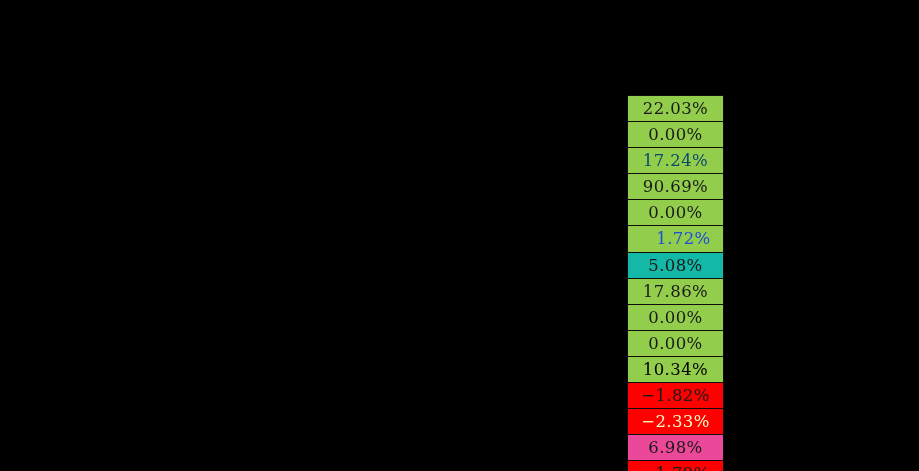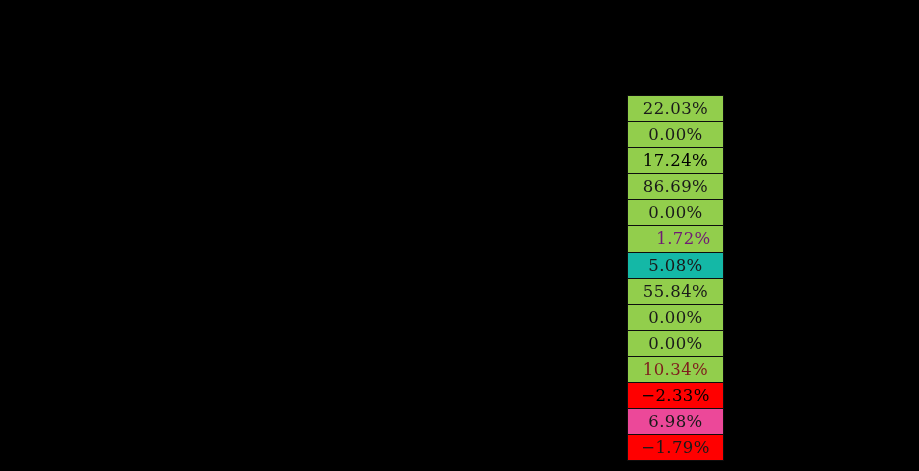--- a/index.html
+++ b/index.html
@@ -61,48 +61,51 @@
 <div id="canvas" style="background: rgb(0, 0, 0); width: 919px; height: 471px;">
   <table id="pct-table" style="left: 627px; top: 95px; width: 95px;">
     <tbody>
         <tr>
           <td class="pct-cell pos" style="width: 95px; height: 25.1px; line-height: 25.1px; color: rgb(26, 26, 26); border-color: rgb(13, 13, 13); background: rgb(146, 206, 76);">22.03%</td>
         </tr>
         <tr>
           <td class="pct-cell pos" style="width: 95px; height: 25.1px; line-height: 25.1px; color: rgb(26, 26, 26); border-color: rgb(13, 13, 13); background: rgb(146, 206, 76);">0.00%</td>
         </tr>
         <tr>
-          <td class="pct-cell pos" style="width: 95px; height: 25.1px; line-height: 25.1px; color: #000000; border-color: rgb(13, 13, 13); background: rgb(146, 206, 76);">17.24%</td>
+          <td class="pct-cell pos" style="width: 95px; height: 25.1px; line-height: 25.1px; color: #0c4a6e; border-color: rgb(13, 13, 13); background: rgb(146, 206, 76);">17.24%</td>
         </tr>
         <tr>
-          <td class="pct-cell pos" style="width: 95px; height: 25.1px; line-height: 25.1px; color: rgb(26, 26, 26); border-color: rgb(13, 13, 13); background: rgb(146, 206, 76);">86.69%</td>
+          <td class="pct-cell pos" style="width: 95px; height: 25.1px; line-height: 25.1px; color: rgb(26, 26, 26); border-color: rgb(13, 13, 13); background: rgb(146, 206, 76);">90.69%</td>
         </tr>
         <tr>
           <td class="pct-cell pos" style="width: 95px; height: 25.1px; line-height: 25.1px; color: rgb(26, 26, 26); border-color: rgb(13, 13, 13); background: rgb(146, 206, 76);">0.00%</td>
         </tr>
         <tr>
-          <td class="pct-cell pos" style="width: 95px; height: 25.1px; line-height: 25.1px; color: #701a75; border-color: rgb(13, 13, 13); background: rgb(146, 206, 76); padding-left: 16px;">1.72%</td>
+          <td class="pct-cell pos" style="width: 95px; height: 25.1px; line-height: 25.1px; color: #1d4ed8; border-color: rgb(13, 13, 13); background: rgb(146, 206, 76); padding-left: 16px;">1.72%</td>
         </tr>
         <tr>
           <td class="pct-cell pos" style="width: 95px; height: 25.1px; line-height: 25.1px; color: rgb(26, 26, 26); border-color: rgb(13, 13, 13); background: #14b8a6;">5.08%</td>
         </tr>
         <tr>
-          <td class="pct-cell pos" style="width: 95px; height: 25.1px; line-height: 25.1px; color: rgb(26, 26, 26); border-color: rgb(13, 13, 13); background: rgb(146, 206, 76);">55.84%</td>
+          <td class="pct-cell pos" style="width: 95px; height: 25.1px; line-height: 25.1px; color: rgb(26, 26, 26); border-color: rgb(13, 13, 13); background: rgb(146, 206, 76);">17.86%</td>
         </tr>
         <tr>
           <td class="pct-cell pos" style="width: 95px; height: 25.1px; line-height: 25.1px; color: rgb(26, 26, 26); border-color: rgb(13, 13, 13); background: rgb(146, 206, 76);">0.00%</td>
         </tr>
         <tr>
           <td class="pct-cell pos" style="width: 95px; height: 25.1px; line-height: 25.1px; color: rgb(26, 26, 26); border-color: rgb(13, 13, 13); background: rgb(146, 206, 76);">0.00%</td>
         </tr>
         <tr>
-          <td class="pct-cell pos" style="width: 95px; height: 25.1px; line-height: 25.1px; color: #7f1d1d; border-color: rgb(13, 13, 13); background: rgb(146, 206, 76);">10.34%</td>
+          <td class="pct-cell pos" style="width: 95px; height: 25.1px; line-height: 25.1px; color: #000000; border-color: rgb(13, 13, 13); background: rgb(146, 206, 76);">10.34%</td>
         </tr>
         <tr>
-          <td class="pct-cell neg" style="width: 95px; height: 25.1px; line-height: 25.1px; color: #000000; border-color: rgb(13, 13, 13); background: rgb(255, 0, 0);">−2.33%</td>
+          <td class="pct-cell neg" style="width: 95px; height: 25.1px; line-height: 25.1px; color: rgb(26, 26, 26); border-color: rgb(13, 13, 13); background: rgb(255, 0, 0);">−1.82%</td>
+        </tr>
+        <tr>
+          <td class="pct-cell neg" style="width: 95px; height: 25.1px; line-height: 25.1px; color: #fef9c3; border-color: rgb(13, 13, 13); background: rgb(255, 0, 0);">−2.33%</td>
         </tr>
         <tr>
           <td class="pct-cell pos" style="width: 95px; height: 25.1px; line-height: 25.1px; color: rgb(26, 26, 26); border-color: rgb(13, 13, 13); background: #ec4899;">6.98%</td>
         </tr>
         <tr>
           <td class="pct-cell neg" style="width: 95px; height: 25.1px; line-height: 25.1px; color: rgb(26, 26, 26); border-color: rgb(13, 13, 13); background: rgb(255, 0, 0);">−1.79%</td>
         </tr>
       </tbody>
   </table>
 </div>

